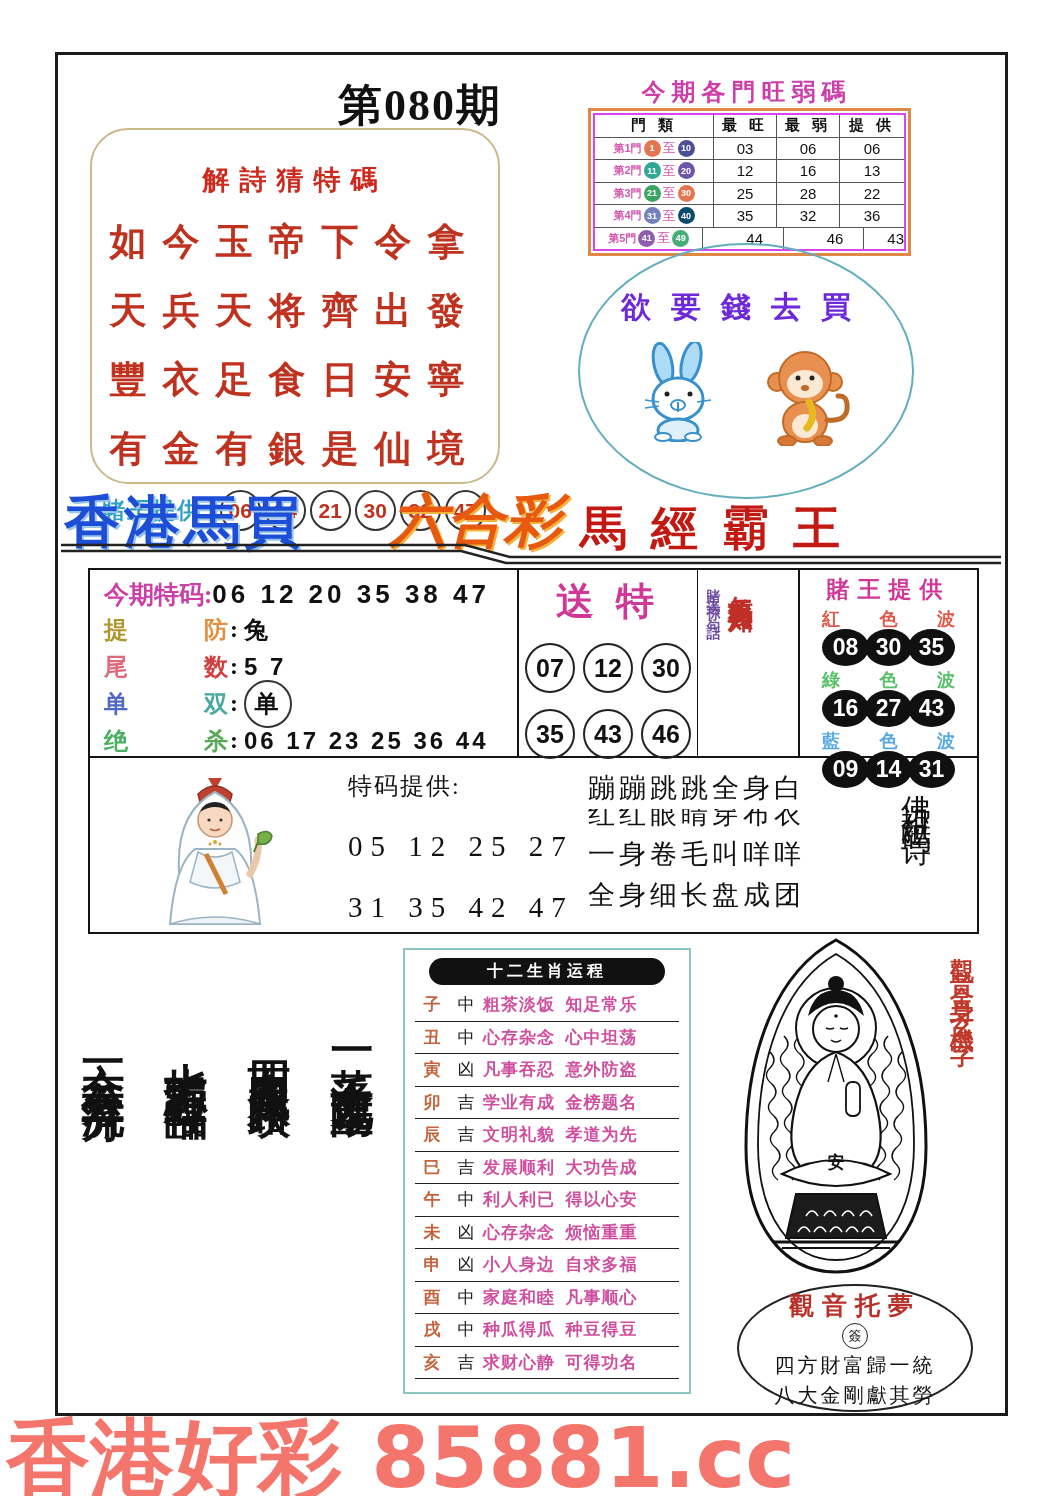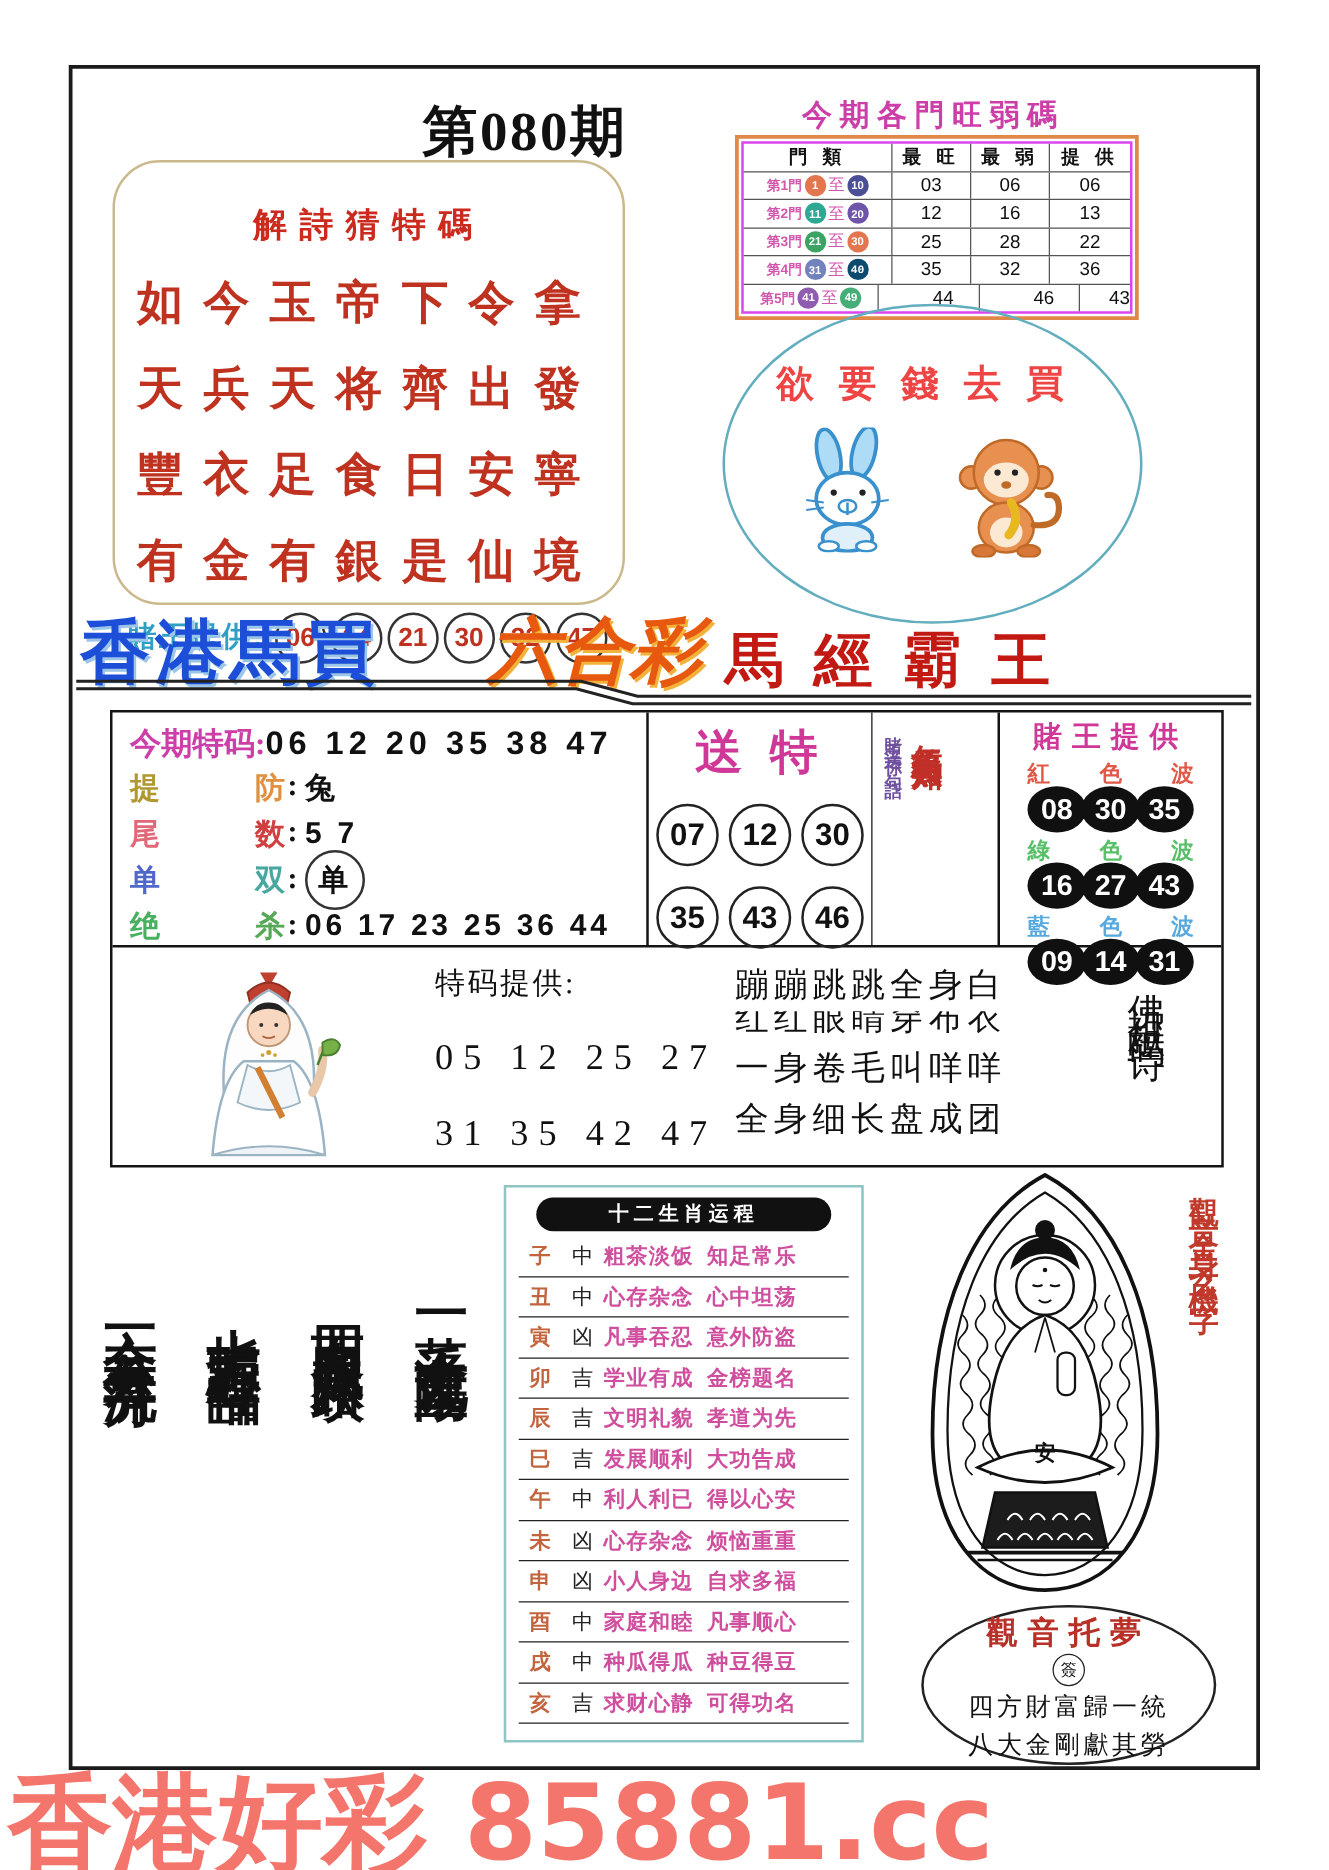--- a/index.html
+++ b/index.html
@@ -29,21 +29,21 @@
   .stc.c1{width:118px;border-right:1px solid #555;height:100%;display:flex;align-items:center;justify-content:center;gap:2px;}
   .stc.c2,.stc.c3{width:62px;border-right:1px solid #555;height:100%;display:flex;align-items:center;justify-content:center;}
   .stc.c4{flex:1;height:100%;display:flex;align-items:center;justify-content:center;}
   .st-head{font-weight:bold;font-size:15px;letter-spacing:4px;}
   .gate{color:#d457ae;font-weight:bold;font-size:11px;}
   .zhi{color:#d457ae;font-size:13px;}
   .mini{display:inline-flex;align-items:center;justify-content:center;width:17px;height:17px;border-radius:50%;
         color:#fff;font-size:9px;font-weight:bold;}
   
   #oval{left:578px;top:243px;width:332px;height:252px;border:2px solid #62aebe;border-radius:50%;text-align:center;}
-  #oval-text{margin-top:42px;color:#ef4444;font-size:30px;font-weight:bold;letter-spacing:20px;white-space:nowrap;}
+  #oval-text{margin-top:42px;color:#6d28d9;font-size:30px;font-weight:bold;letter-spacing:20px;white-space:nowrap;}
   #oval-animals{margin-top:14px;display:flex;justify-content:center;gap:34px;}
   
   #banner-left{left:64px;top:485px;font-size:56px;font-weight:bold;color:#1d4ed8;letter-spacing:4px;
                text-shadow:2px 2px 0 #9cc6e8;}
   #banner-mid{left:390px;top:483px;font-size:57px;font-weight:bold;font-style:italic;color:#e6590e;
               text-shadow:2px 2px 0 #f2b23c;}
   #banner-right{left:580px;top:497px;font-size:47px;font-weight:bold;color:#c21a12;letter-spacing:24px;
                 font-family:"Liberation Sans","DejaVu Sans",sans-serif;white-space:nowrap;}
   
   #band{left:88px;top:568px;width:887px;height:362px;border:2px solid #141414;display:flex;flex-direction:column;}
@@ -176,21 +176,21 @@
           </div>
         <div class="stc c2">25</div>
         <div class="stc c3">28</div>
         <div class="stc c4">22</div>
       </div>
       <div class="strow">
         <div class="stc c1">
             <span class="gate">第4門</span>
             <span class="mini" style="background-color: rgb(114, 130, 189);">31</span>
             <span class="zhi">至</span>
-            <span class="mini" style="background-color: #0c4a6e; font-family: Liberation Mono, monospace;">40</span>
+            <span class="mini" style="background-color: #0c4a6e;">40</span>
           </div>
         <div class="stc c2">35</div>
         <div class="stc c3">32</div>
         <div class="stc c4">36</div>
       </div>
       <div class="strow">
         <div class="stc c1">
             <span class="gate">第5門</span>
             <span class="mini" style="background-color: rgb(143, 92, 176);">41</span>
             <span class="zhi">至</span>

